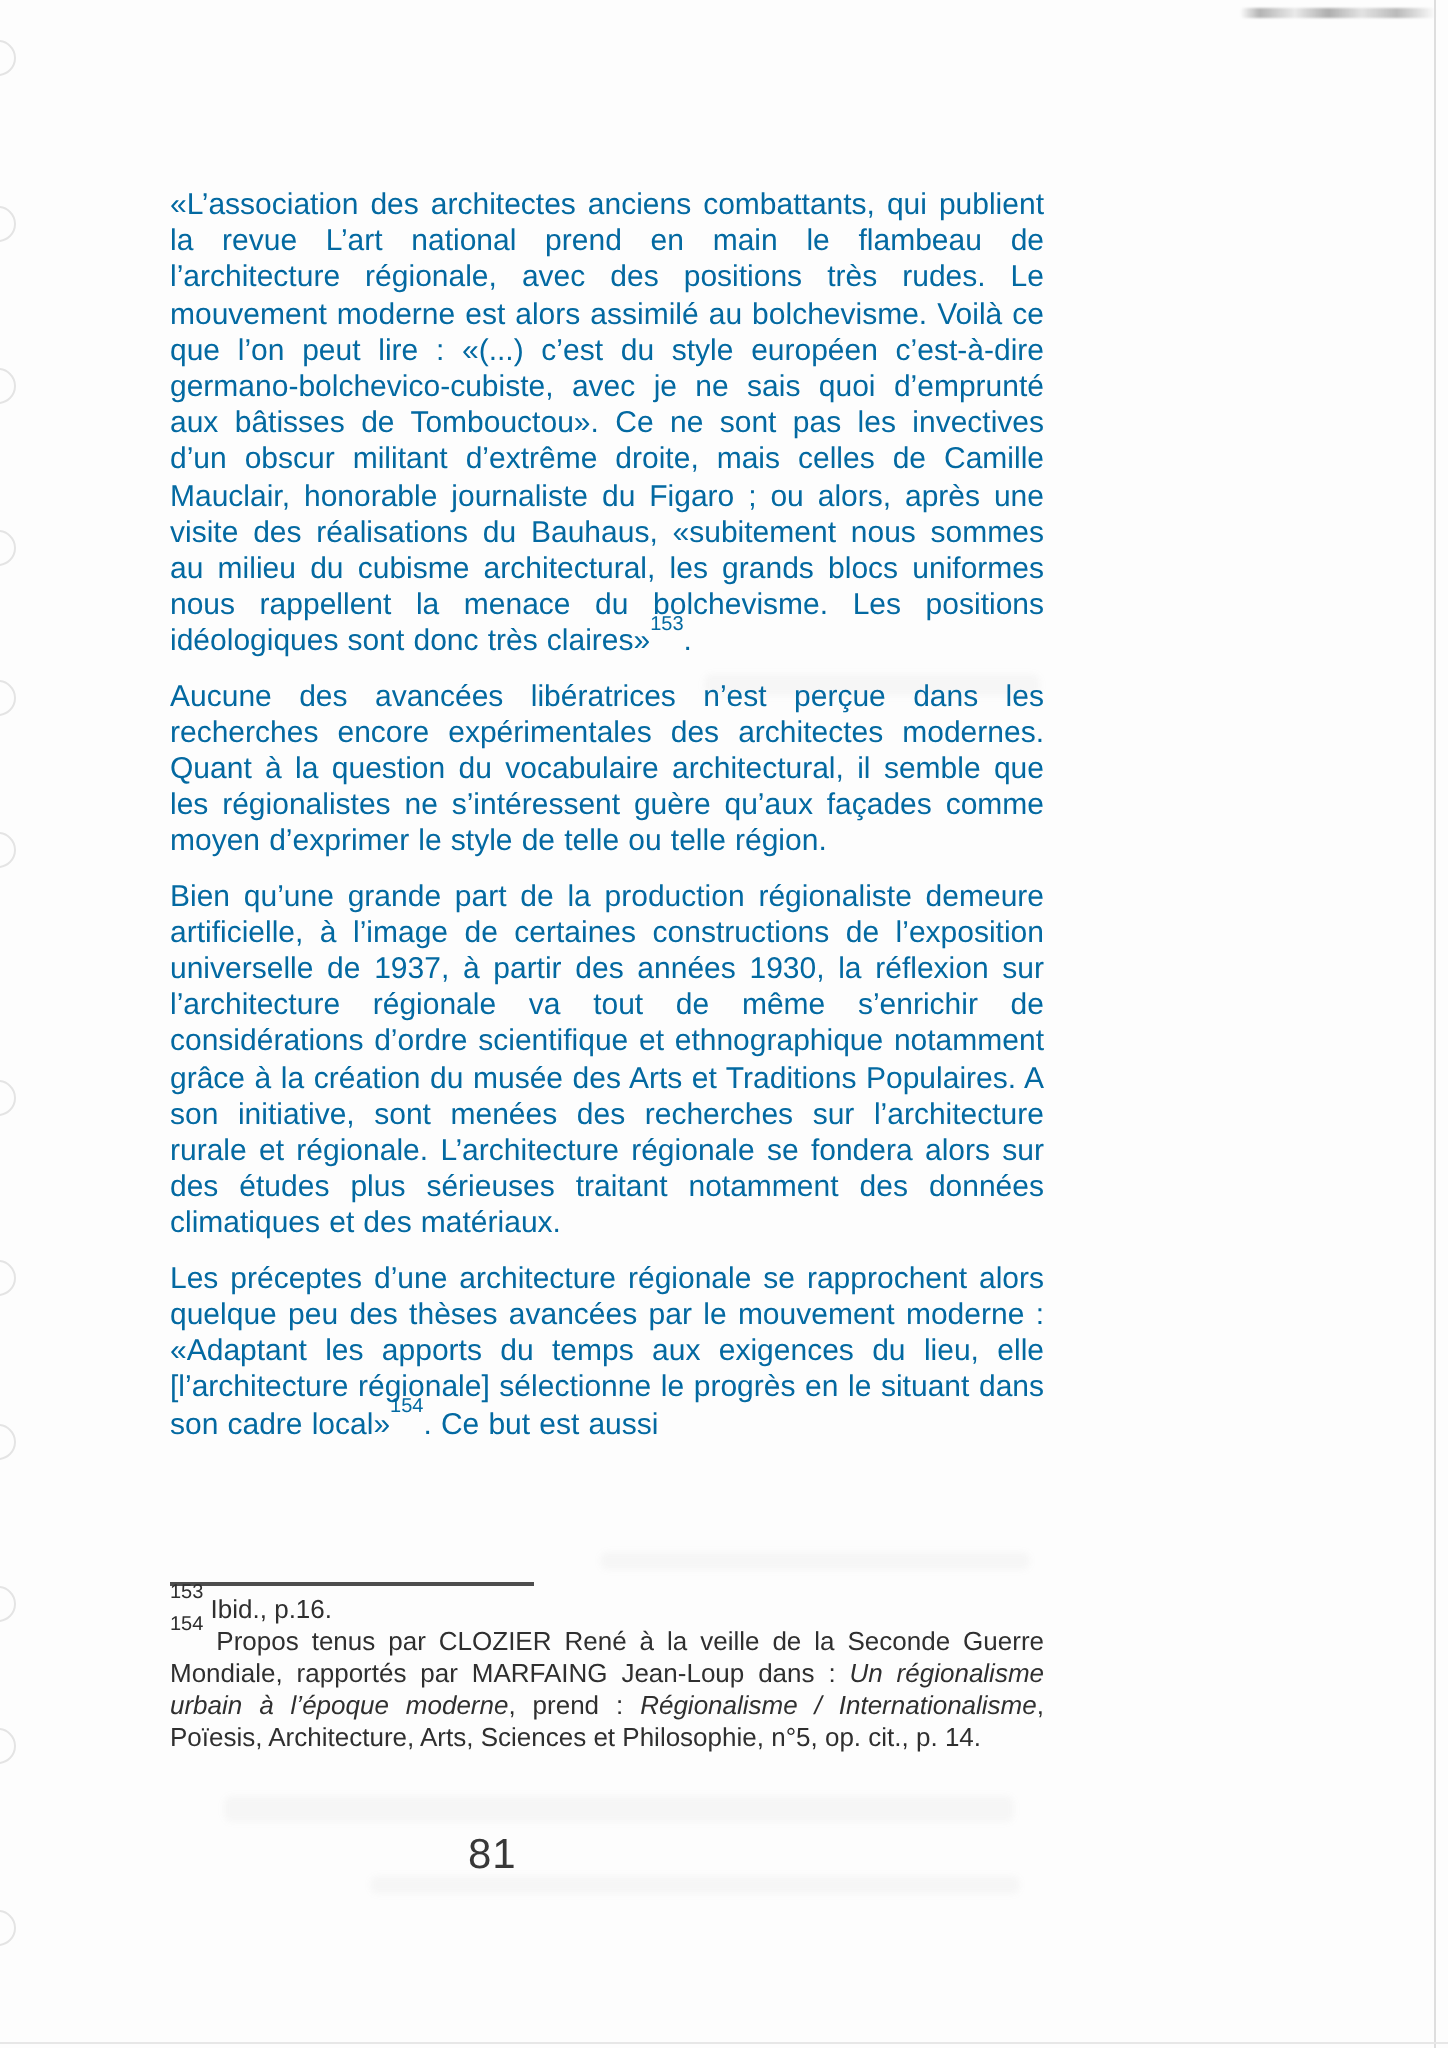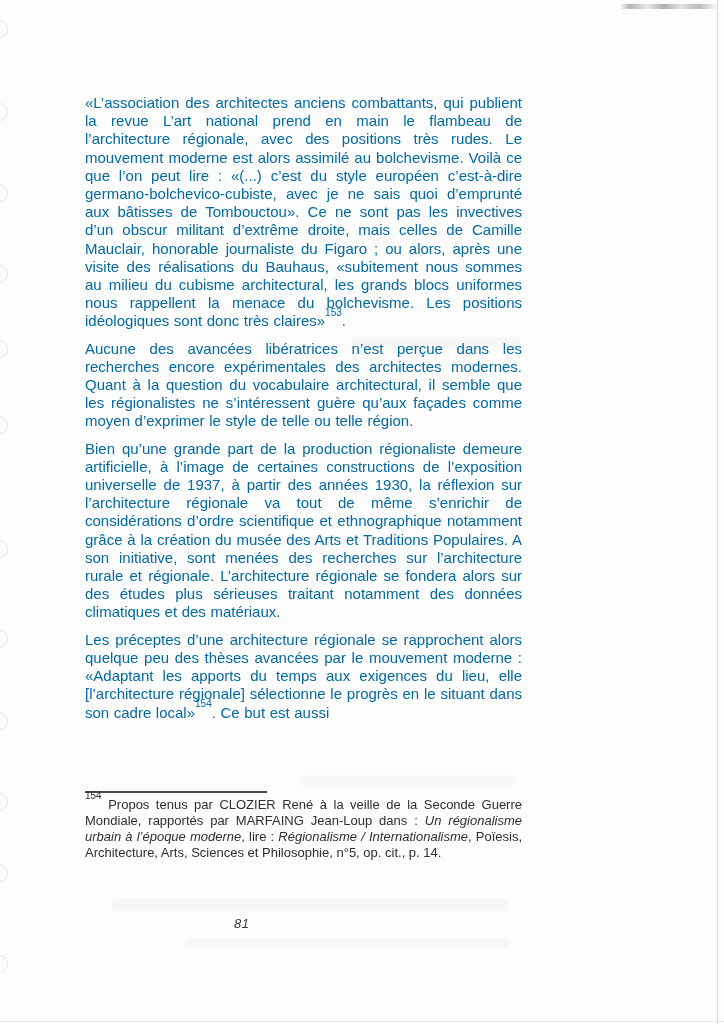--- a/index.html
+++ b/index.html
@@ -38,21 +38,21 @@
     position: absolute; left: 85px; top: 797px; width: 437px;
     font-size: 13px; line-height: 16px;
     color: #2f2f2f;
     text-align: justify; text-justify: inter-word;
   }
   .fn { margin: 0; }
   .fn em { font-style: italic; }
 
   .page-number {
     position: absolute; left: 234px; top: 916px;
-    font-size: 13px; color: #383838; letter-spacing: 0.5px; font-style: italic;
+    font-size: 21px; color: #383838; letter-spacing: 0.5px;
   }
 
   
   .hole {
     position: absolute; left: -10px;
     width: 18px; height: 18px; border-radius: 50%;
     border: 1.5px solid #e4e4e4; background: #fdfdfd;
   }
   .smudge {
     position: absolute; left: 620px; top: 4px; width: 98px; height: 5px;
@@ -109,18 +109,19 @@
 
   <div class="text-block">
     <p class="para"><span>«L’association des architectes anciens combattants, qui publient la revue L’art national prend en main le flambeau de l’architecture régionale, avec des positions très rudes. Le mouvement moderne est alors assimilé au bolchevisme. Voilà ce que l’on peut lire : «(...) c’est du style européen c’est-à-dire germano-bolchevico-cubiste, avec je ne sais quoi d’emprunté aux bâtisses de Tombouctou». Ce ne sont pas les invectives d’un obscur militant d’extrême droite, mais celles de Camille Mauclair, honorable journaliste du Figaro ; ou alors, après une visite des réalisations du Bauhaus, «subitement nous sommes au milieu du cubisme architectural, les grands blocs uniformes nous rappellent la menace du bolchevisme. Les positions idéologiques sont donc très claires»</span><sup>153</sup><span>.</span></p>
     <p class="para"><span>Aucune des avancées libératrices n’est perçue dans les recherches encore expérimentales des architectes modernes. Quant à la question du vocabulaire architectural, il semble que les régionalistes ne s’intéressent guère qu’aux façades comme moyen d’exprimer le style de telle ou telle région.</span></p>
     <p class="para"><span>Bien qu’une grande part de la production régionaliste demeure artificielle, à l’image de certaines constructions de l’exposition universelle de 1937, à partir des années 1930, la réflexion sur l’architecture régionale va tout de même s’enrichir de considérations d’ordre scientifique et ethnographique notamment grâce à la création du musée des Arts et Traditions Populaires. A son initiative, sont menées des recherches sur l’architecture rurale et régionale. L’architecture régionale se fondera alors sur des études plus sérieuses traitant notamment des données climatiques et des matériaux.</span></p>
     <p class="para"><span>Les préceptes d’une architecture régionale se rapprochent alors quelque peu des thèses avancées par le mouvement moderne : «Adaptant les apports du temps aux exigences du lieu, elle [l’architecture régionale] sélectionne le progrès en le situant dans son cadre local»</span><sup>154</sup><span>. Ce but est aussi</span></p>
   </div>
 
   <div class="fn-rule"></div>
   <div class="footnotes">
-    <p class="fn"><sup>154</sup><span> Propos tenus par CLOZIER René à la veille de la Seconde Guerre Mondiale, rapportés par MARFAING Jean-Loup dans : </span><em>Un régionalisme urbain à l’époque moderne</em><span>, lire : </span><em>Régionalisme / Internationalisme</em><span>, Poïesis, Architecture, Arts, Sciences et Philosophie, n°5, op. cit., p. 14.</span></p>
+    <p class="fn"><sup>153</sup><span> Ibid., p.16.</span></p>
+    <p class="fn"><sup>154</sup><span> Propos tenus par CLOZIER René à la veille de la Seconde Guerre Mondiale, rapportés par MARFAING Jean-Loup dans : </span><em>Un régionalisme urbain à l’époque moderne</em><span>, prend : </span><em>Régionalisme / Internationalisme</em><span>, Poïesis, Architecture, Arts, Sciences et Philosophie, n°5, op. cit., p. 14.</span></p>
   </div>
 
   <div class="page-number">81</div>
 
 </div>
 
 </body></html>

